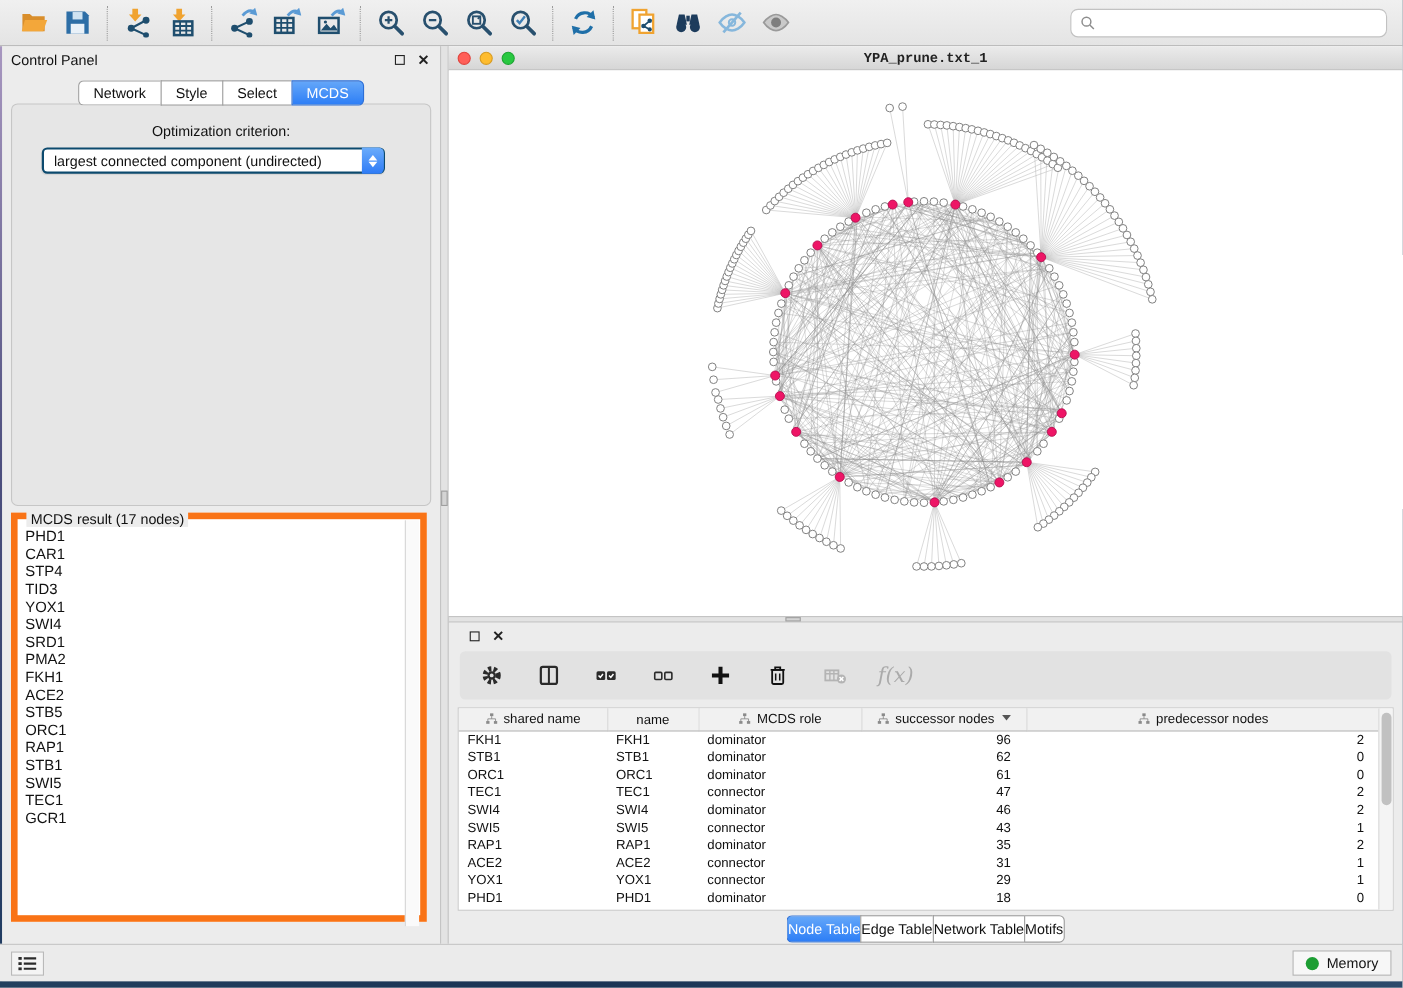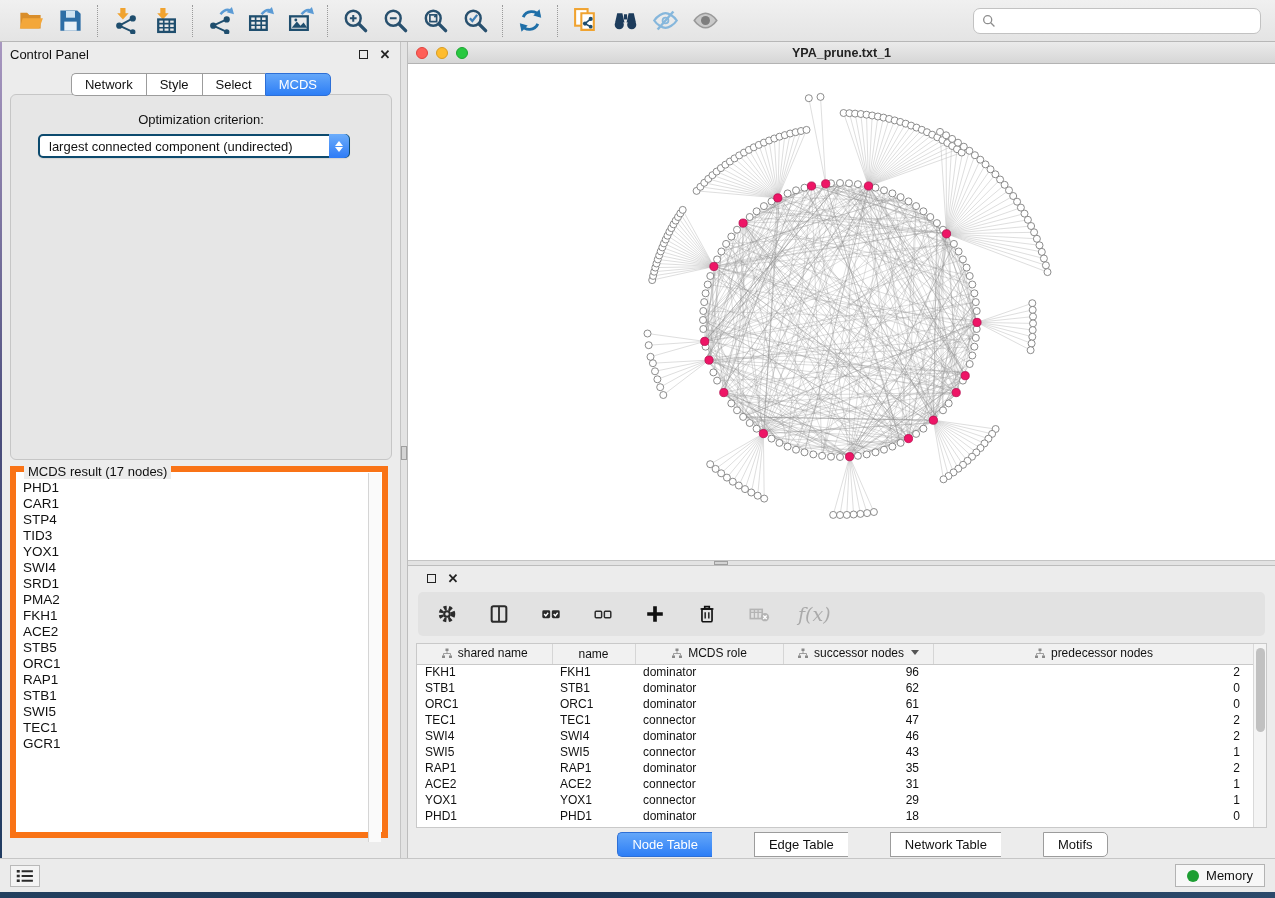--- a/index.html
+++ b/index.html
@@ -57,40 +57,40 @@
   .hsplit .grip{position:absolute;left:306px;top:0px;width:14px;height:4px;background:#d4d4d4;border:1px solid #9f9f9f;}
 
   
   .netview{position:absolute;left:408px;top:42px;width:867px;height:518px;background:#fff;}
   .net-titlebar{position:absolute;left:0;top:0;width:100%;height:22px;background:linear-gradient(#ebebeb,#d6d6d6);border-bottom:1px solid #b3b3b3;display:flex;align-items:center;padding:0 8px;}
   .lights{display:flex;gap:8px;}
   .light{width:12px;height:12px;border-radius:50%;}
   .light.red{background:#ff5f58;border:1px solid #e0443e;}
   .light.yellow{background:#febc2e;border:1px solid #d89c22;}
   .light.green{background:#28c840;border:1px solid #1da532;}
-  .net-title{position:absolute;left:0;right:0;text-align:center;font-size:12.5px;font-weight:700;color:#222;}
+  .net-title{position:absolute;left:0;right:0;text-align:center;font-size:12.5px;font-weight:700;color:#222;font-family:Liberation Mono, monospace;}
   .net-canvas{position:absolute;left:0;top:22px;width:867px;height:496px;background:#fff;}
 
   
   .table-panel{position:absolute;left:408px;top:566px;width:867px;height:292px;background:#ececec;}
   .tp-toolbar{position:absolute;left:10px;top:26px;width:847px;height:44px;background:#e2e2e2;border-radius:5px;display:flex;align-items:center;gap:26px;padding:0 16px;}
   .tp-btn{width:26px;height:26px;border:none;background:transparent;padding:0;display:flex;align-items:center;justify-content:center;cursor:pointer;}
   .tp-btn svg{width:22px;height:22px;}
   .fx{font-family:"DejaVu Serif",serif;font-style:italic;font-size:19px;color:#aaa;}
   .ntable{position:absolute;left:8px;top:77px;width:851px;height:185px;background:#fff;border:1px solid #c9c9c9;}
   table.grid{border-collapse:collapse;table-layout:fixed;width:837px;font-size:12px;color:#111;}
   table.grid th{height:20px;background:#f1f1f1;border-bottom:1px solid #c9c9c9;border-right:1px solid #d6d6d6;font-weight:400;font-size:12px;text-align:center;white-space:nowrap;overflow:hidden;padding:0 4px;}
   table.grid th .hicon{display:inline-block;vertical-align:-2px;margin-right:5px;}
   table.grid td{height:16px;padding:0 8px;white-space:nowrap;overflow:hidden;}
   table.grid td.num{text-align:right;padding-right:14px;}
   .sortcaret{display:inline-block;width:0;height:0;border-left:4px solid transparent;border-right:4px solid transparent;border-top:5px solid #555;margin-left:7px;vertical-align:2px;}
   .tbl-scroll{position:absolute;right:0px;top:0px;width:13px;height:183px;background:#f4f4f4;border-left:1px solid #d9d9d9;}
   .tbl-thumb{position:absolute;left:2px;top:4px;width:9px;height:84px;background:#c1c1c1;border-radius:5px;}
   .tp-tabs{position:absolute;left:0;top:266px;width:100%;display:flex;justify-content:center;}
-  .tp-tabs .seg{padding:4px 14px;font-size:13px;margin-left:42px;}
+  .tp-tabs .seg{padding:4px 0;font-size:13px;}
 
   
   .statusbar{position:absolute;left:0;top:858px;width:1275px;height:34px;background:#ebebeb;border-top:1px solid #c6c6c6;display:flex;align-items:center;padding:0 10px;}
   .stat-left{width:30px;height:22px;background:#f4f4f4;border:1px solid #b9b9b9;display:flex;align-items:center;justify-content:center;cursor:pointer;}
   .stat-spacer{flex:1;}
   .memory-btn{display:flex;align-items:center;gap:7px;background:#f7f7f7;border:1px solid #b3b3b3;padding:3px 11px;font-size:13px;color:#111;cursor:pointer;font-family:"Liberation Sans",sans-serif;}
   .memdot{width:12px;height:12px;border-radius:50%;background:#1d9e33;}
 </style>
 </head>
 <body>

